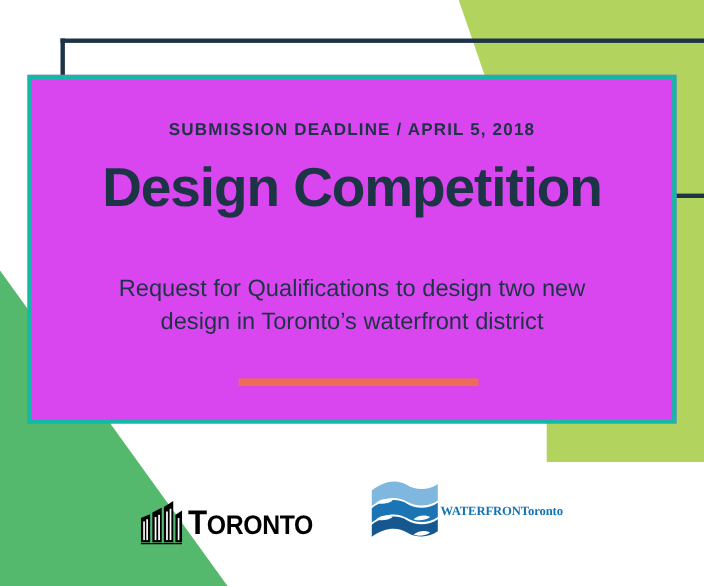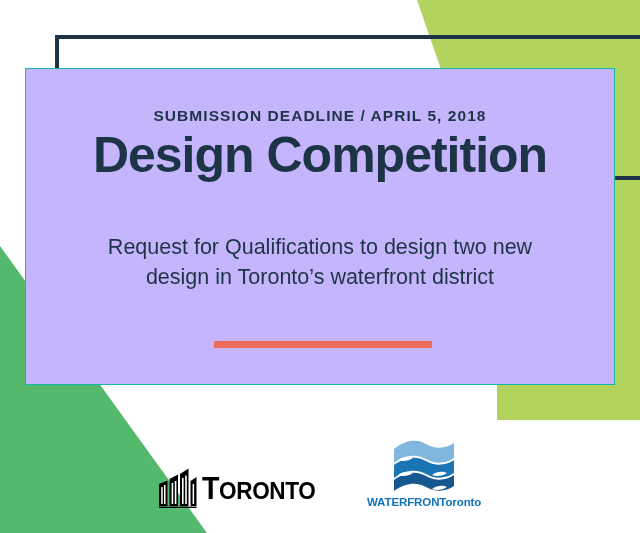--- a/index.html
+++ b/index.html
@@ -42,40 +42,40 @@
     background: transparent;
   }
 
   
   .frame-front {
     position: absolute;
     left: 25px;
     top: 68px;
     width: 590px;
     height: 317px;
-    border: 1px solid #14b8a6;
+    border: 4px solid #14b8a6;
     box-sizing: border-box;
-    background: #c4b5fd;
+    background: #d946ef;
     display: flex;
     flex-direction: column;
     align-items: center;
   }
 
   .deadline {
     margin-top: 38px;
     font-size: 15.5px;
     font-weight: bold;
     letter-spacing: 1.05px;
     color: #1d3446;
     text-align: center;
     white-space: nowrap;
   }
 
   .headline {
-    margin-top: 4px;
+    margin-top: 16px;
     font-size: 50px;
     font-weight: bold;
     letter-spacing: -1.0px;
     line-height: 1.04;
     color: #1d3446;
     text-align: center;
     white-space: nowrap;
   }
 
   .subhead {
@@ -99,21 +99,21 @@
 
   
   .logo-row {
     position: absolute;
     left: 0;
     top: 418px;
     width: 640px;
     height: 90px;
     display: flex;
     justify-content: center;
-    align-items: flex-end;
+    align-items: center;
     gap: 42px;
   }
 
   .toronto-logo {
     display: flex;
     align-items: center;
     gap: 5px;
     margin-top: 24px;
   }
   .toronto-logo .mark { display: block; }
@@ -125,22 +125,22 @@
     color: #000000;
     line-height: 1;
     transform: scaleX(0.92);
     transform-origin: left center;
   }
   .toronto-logo .wordmark .cap { font-size: 31px; }
   .toronto-logo .wordmark .sm  { font-size: 24.5px; }
 
   .wt-logo {
     display: flex;
-    flex-direction: column;
-    align-items: center;
+    align-items: center;
+    font-family: Liberation Serif, serif;
   }
   .wt-logo .waves { display: block; }
   .wt-logo .wt-text {
     margin-top: 5px;
     font-size: 11.5px;
     color: #1173b8;
     letter-spacing: -0.1px;
     line-height: 1;
     white-space: nowrap;
   }

